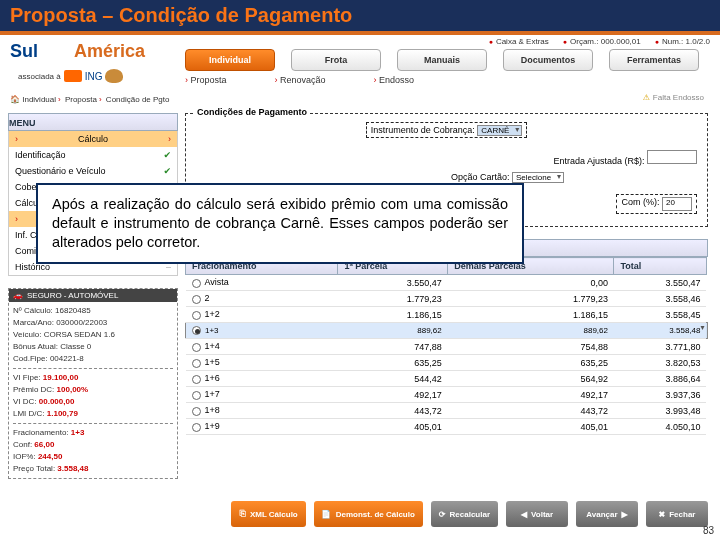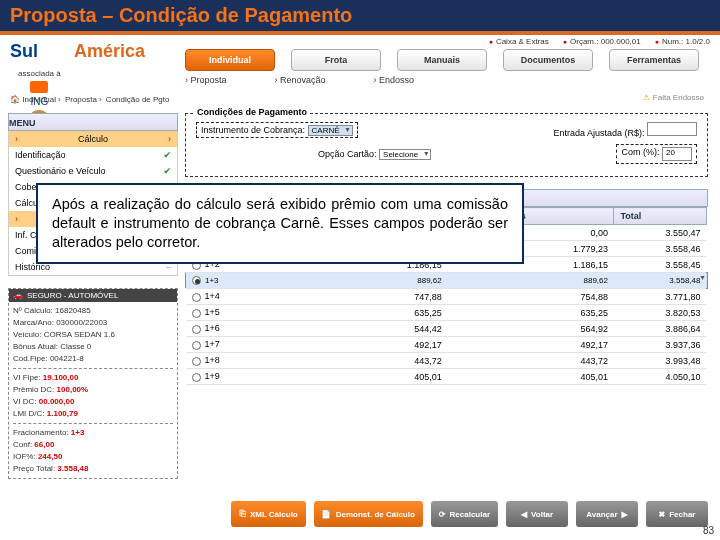--- a/index.html
+++ b/index.html
@@ -8,21 +8,21 @@
   .slide-title { background: #1a2f5a; color: #f97316; padding: 4px 10px; font-size: 20px; font-weight: bold; border-bottom: 4px solid #d86b1f; }
 
   .app-frame { position: relative; width: 100%; height: 496px; background: #fff; }
 
   .top-info { position: absolute; top: 2px; right: 10px; font-size: 8px; color: #333; display:flex; gap:14px;}
   .top-info span::before{content:"●"; color:#c00; margin-right:3px; font-size:7px;}
 
   .logo-row { display:flex; align-items:center; padding: 6px 10px 2px; gap:6px;}
   .logo-sa { font-size:18px; font-weight:bold; }
   .logo-sa .s1{color:#003f87;} .logo-sa .s2{color:#d86b1f;padding-left:36px;}
-  .logo-ing { font-size:8px; color:#333; margin-left:4px; display:flex; align-items:center; gap:3px;flex-direction:column;}
+  .logo-ing { font-size:8px; color:#333; margin-left:4px; display:flex; align-items:center; gap:3px;}
   .ing-box{width:18px;height:12px;background:#f60;border-radius:2px;}
   .lion{width:18px;height:14px;background:#c98b3a;border-radius:50% 50% 40% 40%;}
 
   .main-tabs { position:absolute; top:14px; left:185px; display:flex; gap:16px;}
   .main-tab { width:90px; height:22px; background:linear-gradient(#fff,#e6e6e6); border:1px solid #aaa; border-radius:4px; font-size:9px; font-weight:bold; text-align:center; line-height:20px; color:#333;}
   .main-tab.active{background:linear-gradient(#ff8c2a,#e0640a);color:#fff;border-color:#c05000;}
 
   .sub-tabs { position:absolute; top:40px; left:185px; display:flex; gap:48px; font-size:9px; color:#333;}
   .sub-tabs span::before{content:"› "; color:#c00;}
 
@@ -45,21 +45,21 @@
   .vehicle-box{margin-top:12px; border:1px dashed #888; font-size:8px;}
   .vh-hdr{background:#444; color:#fff; padding:2px 4px; font-size:8px; display:flex; align-items:center; gap:4px;}
   .vh-body{padding:3px 4px; line-height:12px;}
   .vh-body .k{color:#333;} .vh-body .v{color:#333;}
   .vh-body .vr{color:#c00; font-weight:bold;}
   .vh-sep{border-top:1px dashed #888; margin:3px 0;}
 
   .main-panel{position:absolute; top:78px; left:185px; right:12px; bottom:36px;}
   .fieldset{border:1px dashed #333; padding:8px 10px 6px; position:relative;}
   .fieldset .legend{position:absolute; top:-7px; left:8px; background:#fff; font-size:9px; padding:0 3px; font-weight:bold;}
-  .field-row{display:flex; gap:12px; font-size:9px; align-items:center; margin-bottom:6px;}
+  .field-row{display:flex; gap:12px; font-size:9px; align-items:center; margin-bottom:6px;flex-direction:column;}
   .field-row label{}
   .sel{border:1px solid #888; height:14px; font-size:8px; padding:0 12px 0 3px; background:#cfe0f3; position:relative; min-width:90px;}
   .sel::after{content:"▾"; position:absolute; right:2px; top:-1px; color:#555;}
   .sel.narrow{background:#fff; min-width:70px;}
   .inp{border:1px solid #888; height:14px; font-size:8px; padding:0 3px; background:#fff; min-width:50px; display:inline-block;}
 
   .dashed-group{border:1px dashed #222; display:inline-block; padding:2px 4px;}
 
   .grid-hdr-bar{background:linear-gradient(#eef,#dde); border:1px solid #9ab; height:18px; font-size:9px; font-weight:bold; color:#234; display:flex; align-items:center; padding:0 6px; margin-top:12px;}
   .grid-hdr-bar .car-ic{width:14px;height:10px;background:#444;border-radius:2px;margin-right:6px;}

